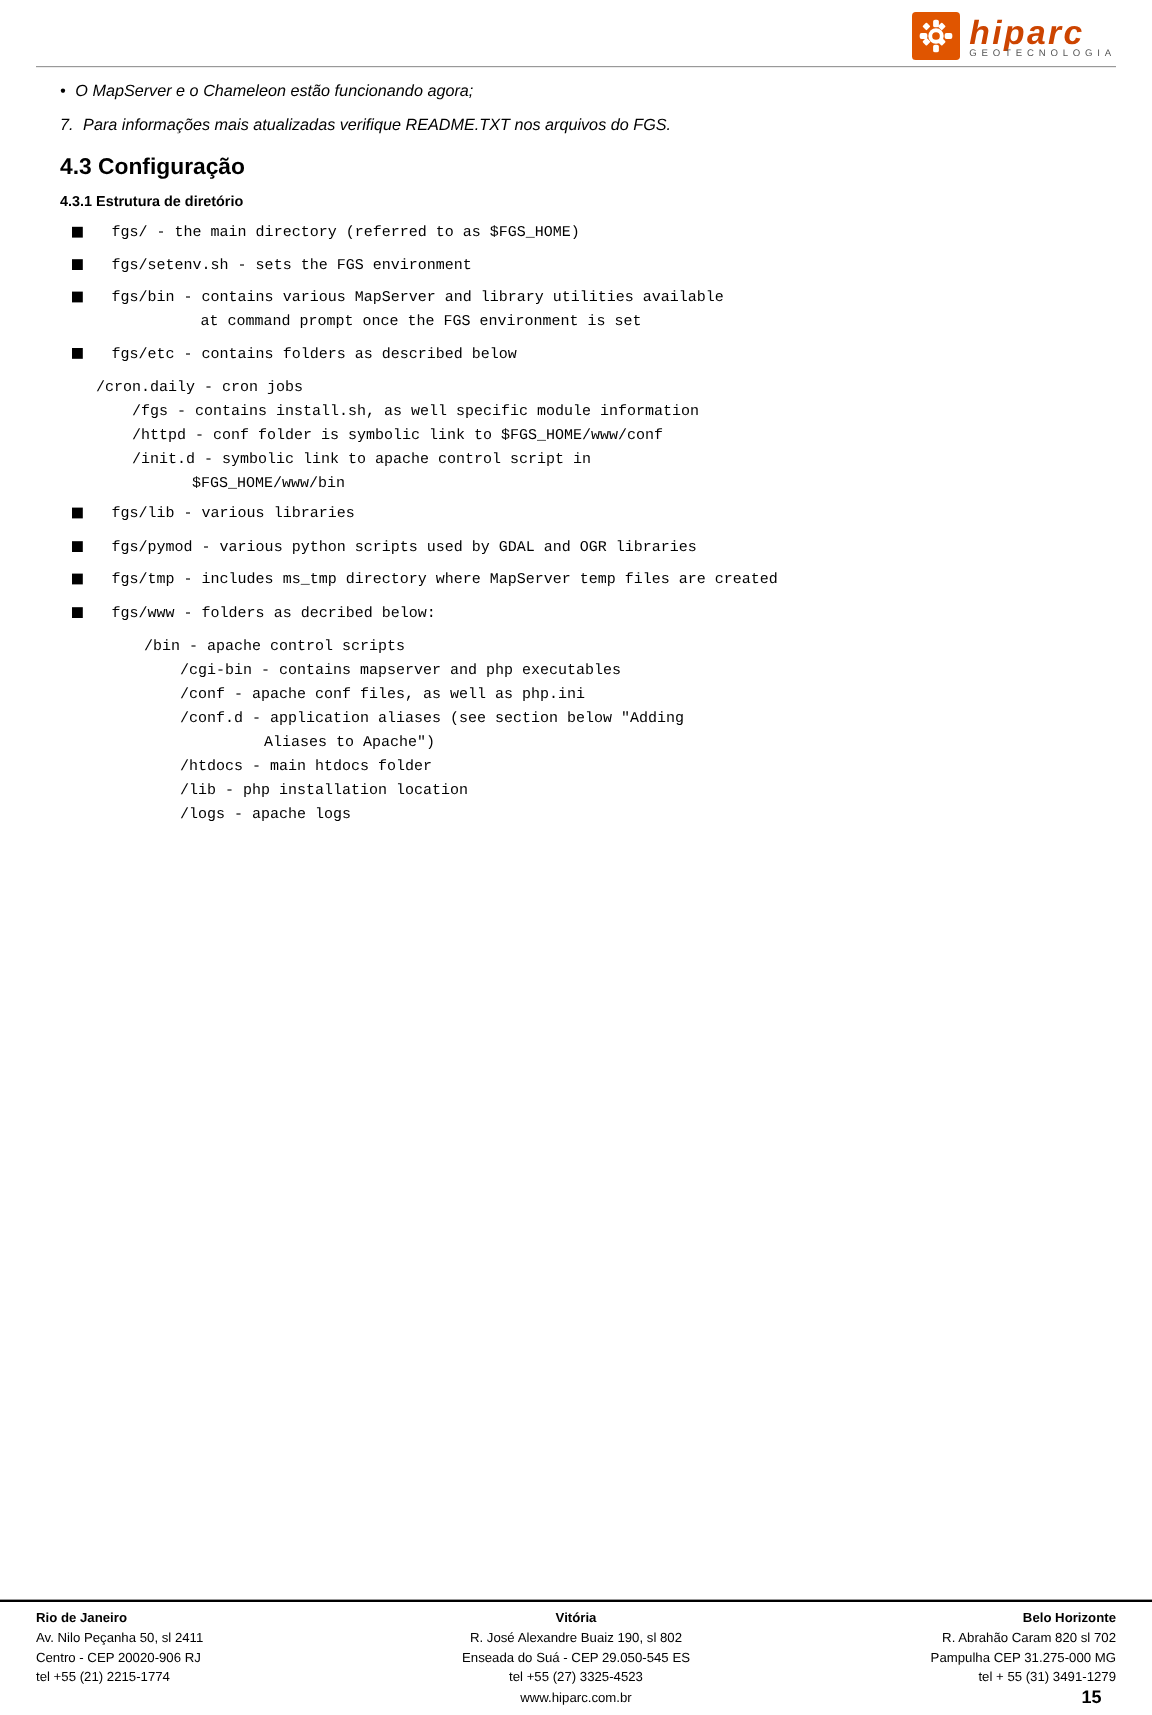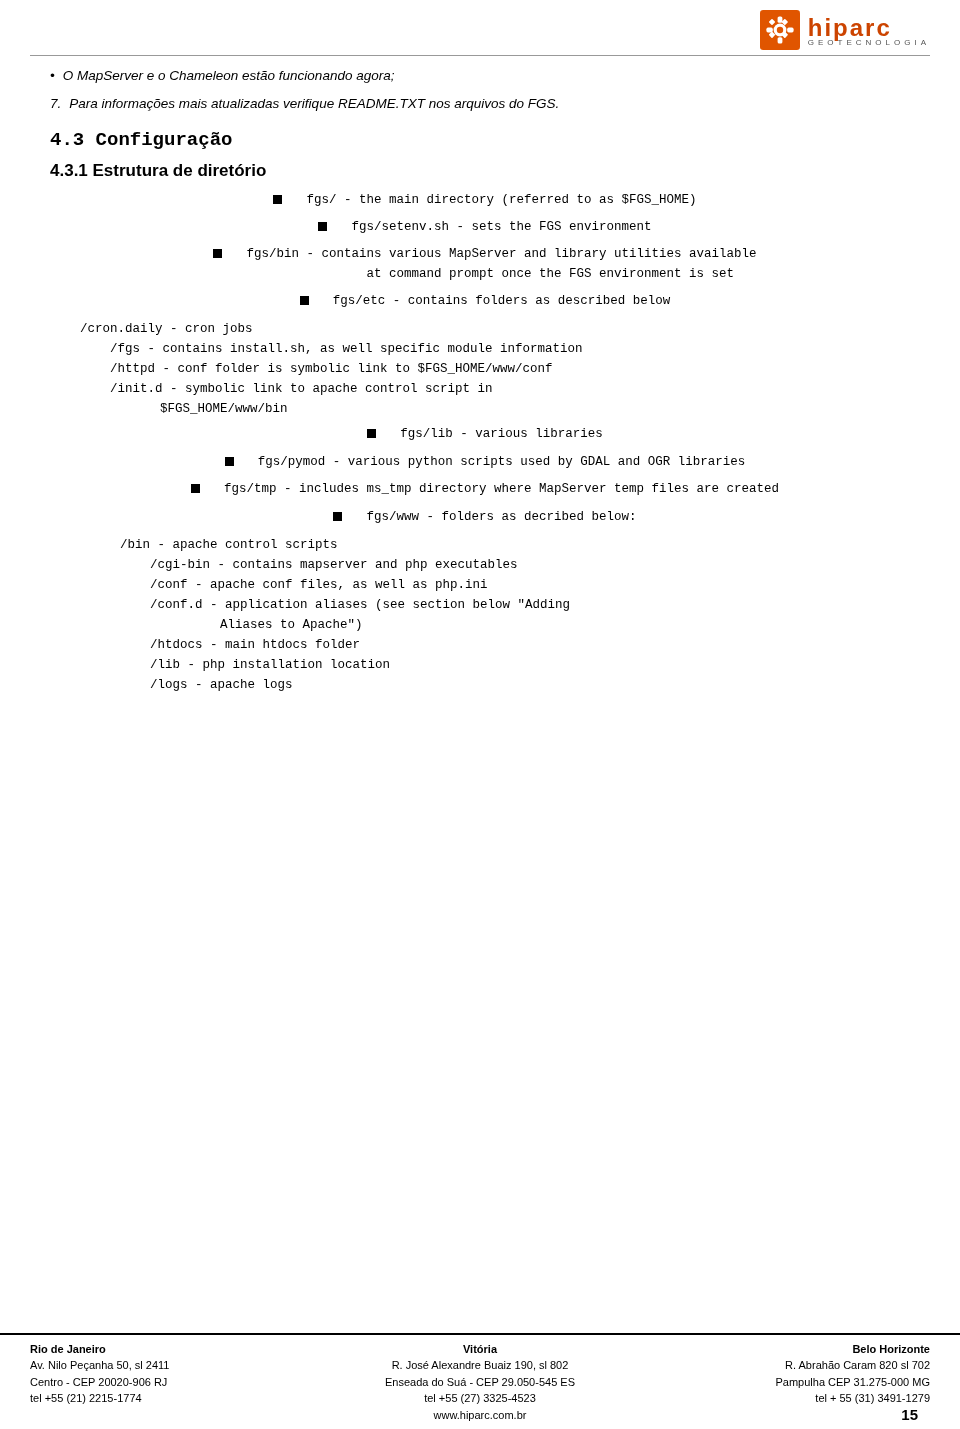--- a/index.html
+++ b/index.html
@@ -52,24 +52,25 @@
       height: 40px;
     }
 
     .hiparc-brand {
       display: flex;
       flex-direction: column;
       align-items: flex-start;
     }
 
     .hiparc-name {
-      font-size: 24px;
+      font-size: 28px;
       font-weight: bold;
       color: #cc4400;
       letter-spacing: 2px;
+      font-style: italic;
     }
 
     .hiparc-sub {
       font-size: 8px;
       letter-spacing: 4px;
       color: #555;
       margin-top: -4px;
     }
 
     .main-content-area {
@@ -86,36 +87,34 @@
     }
 
     .para-italic-bullet .dot {
       flex-shrink: 0;
     }
 
     .h-section {
       font-size: 19px;
       font-weight: bold;
       margin: 14px 0 6px 0;
-      font-family: Liberation Mono, monospace;
     }
 
     .h-subsection {
-      font-size: 17px;
+      font-size: 12px;
       font-weight: bold;
       margin: 10px 0 10px 0;
     }
 
     .sq-bullet-item {
       display: flex;
       align-items: flex-start;
       gap: 24px;
       margin-bottom: 8px;
       padding-left: 10px;
-      justify-content: center;
     }
 
     .sq-bullet-item .sq {
       width: 9px;
       height: 9px;
       background: #000;
       flex-shrink: 0;
       margin-top: 4px;
       display: inline-block;
     }
@@ -238,21 +237,21 @@
     <div class="sq-bullet-item">
       <span class="sq"></span>
       <span class="item-text">fgs/setenv.sh - sets the FGS environment</span>
     </div>
 
     <div class="sq-bullet-item">
       <span class="sq"></span>
       <div>
         <span class="item-text">fgs/bin - contains various MapServer and library utilities available</span>
         <br>
-        <span class="item-text" style="margin-left:120px;">at command prompt once the FGS environment is set</span>
+        <span class="item-text" style="margin-left:74px;">at command prompt once the FGS environment is set</span>
       </div>
     </div>
 
     <div class="sq-bullet-item">
       <span class="sq"></span>
       <span class="item-text">fgs/etc - contains folders as described below</span>
     </div>
 
     <div class="indented-mono" style="">
       <div>/cron.daily - cron jobs</div>

